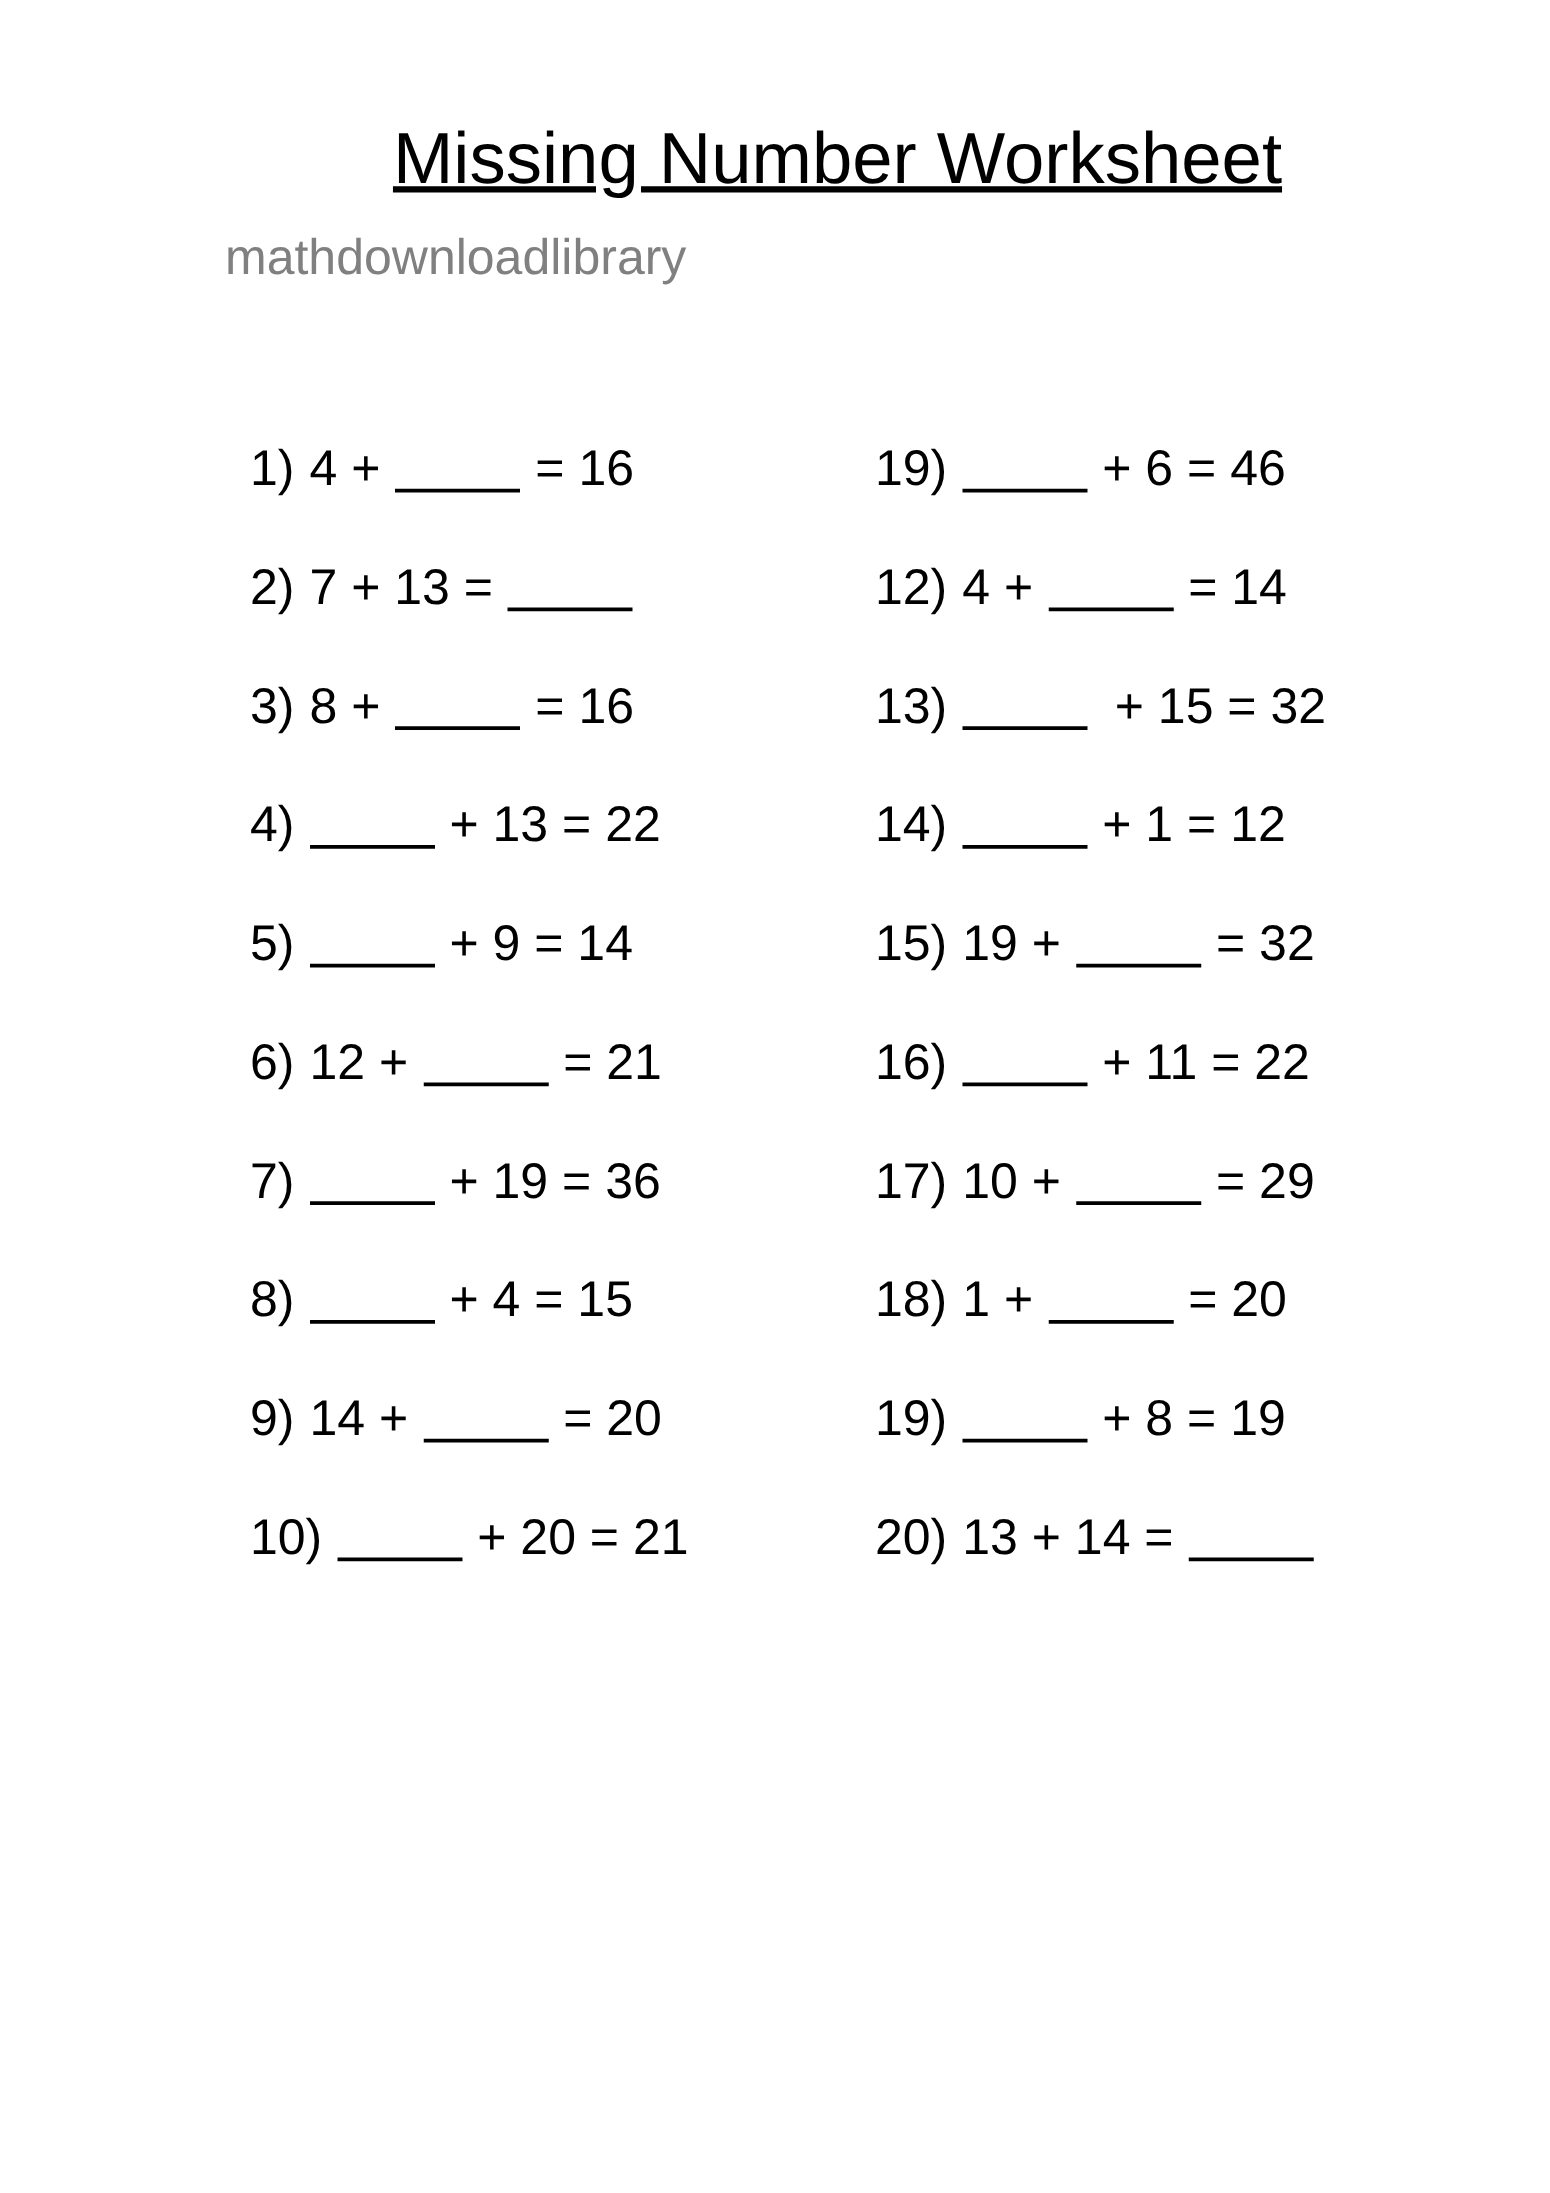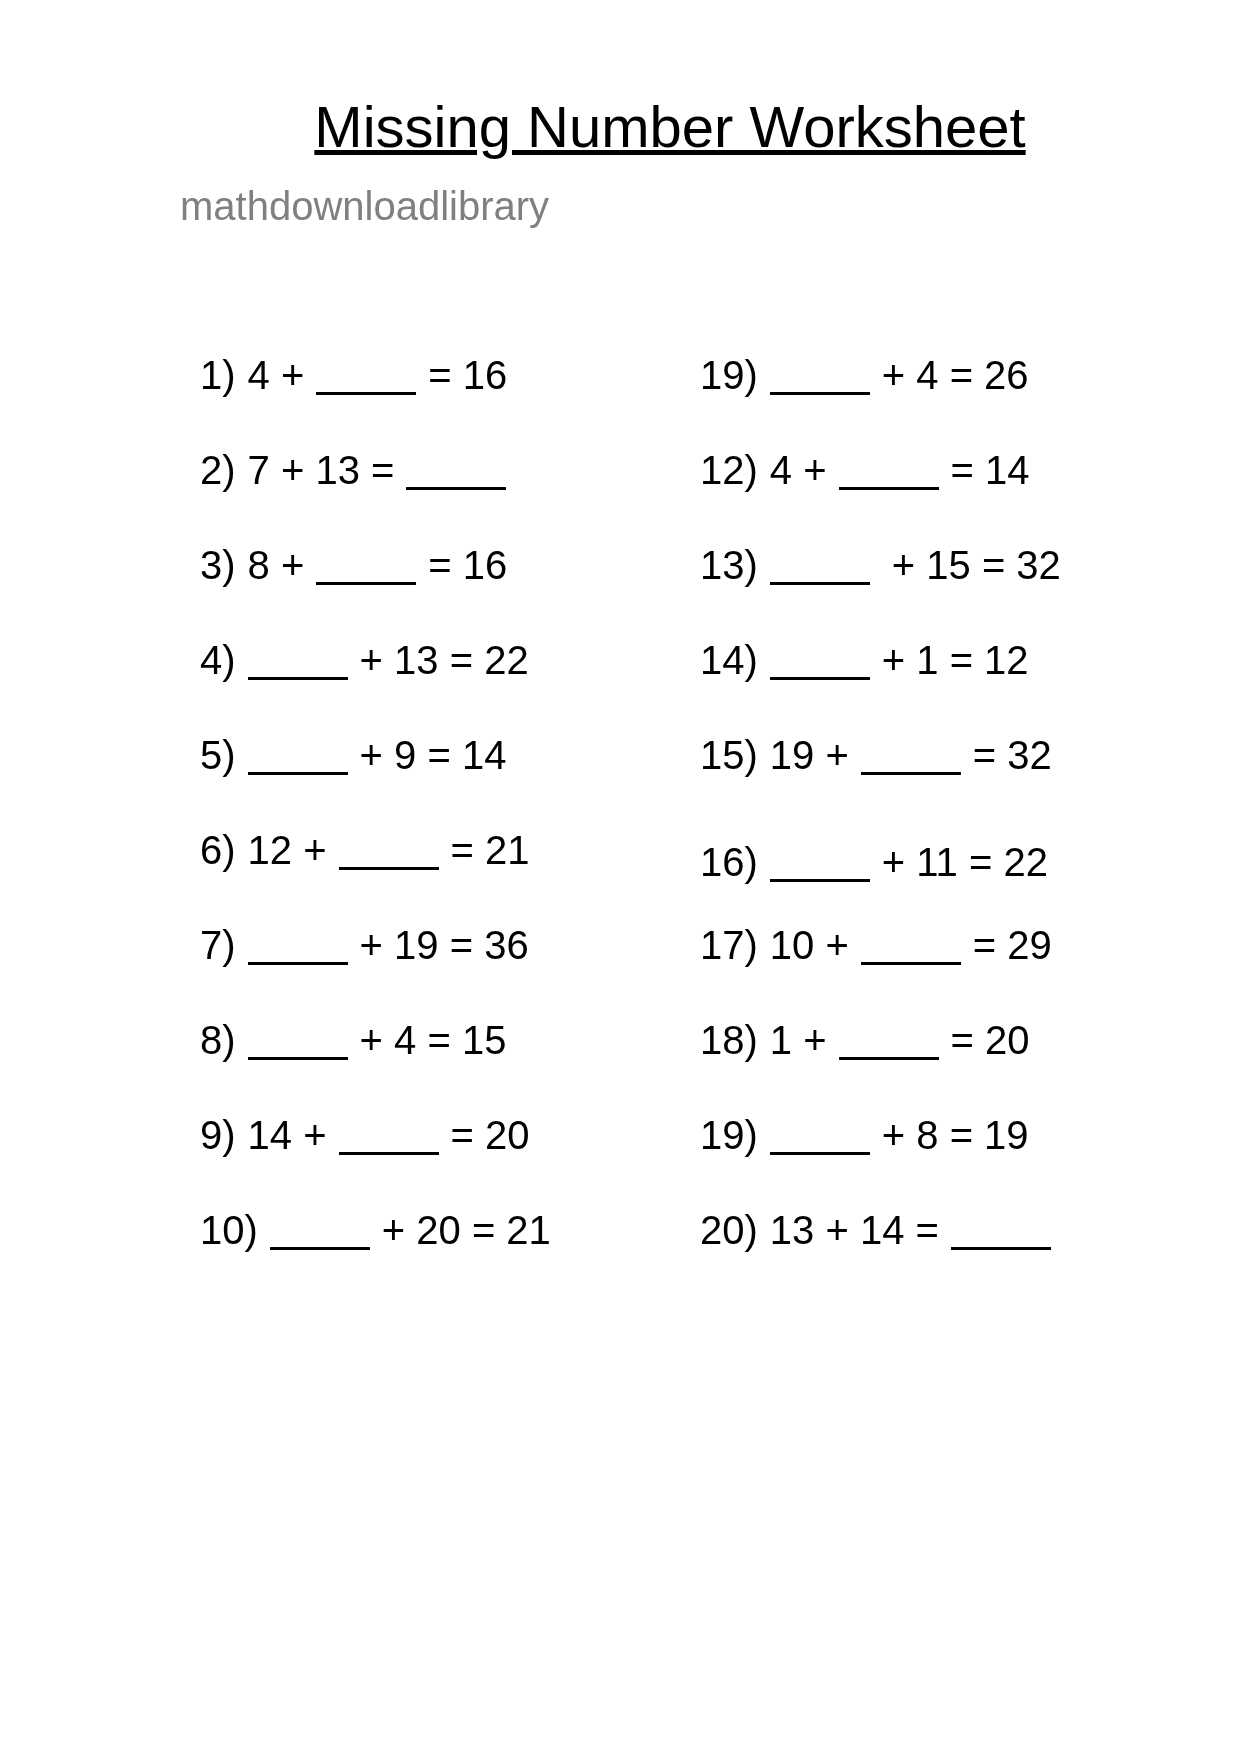--- a/index.html
+++ b/index.html
@@ -41,23 +41,23 @@
     <div class="problem"><span>3)</span><span style="margin-left: 12px;">8 +</span><span class="blank"></span><span style="margin-left: 0px;">= 16</span></div>
     <div class="problem"><span>4)</span><span class="blank"></span><span style="margin-left: 0px;">+ 13 = 22</span></div>
     <div class="problem"><span>5)</span><span class="blank"></span><span style="margin-left: 0px;">+ 9 = 14</span></div>
     <div class="problem"><span>6)</span><span style="margin-left: 12px;">12 +</span><span class="blank"></span><span style="margin-left: 0px;">= 21</span></div>
     <div class="problem"><span>7)</span><span class="blank"></span><span style="margin-left: 0px;">+ 19 = 36</span></div>
     <div class="problem"><span>8)</span><span class="blank"></span><span style="margin-left: 0px;">+ 4 = 15</span></div>
     <div class="problem"><span>9)</span><span style="margin-left: 12px;">14 +</span><span class="blank"></span><span style="margin-left: 0px;">= 20</span></div>
     <div class="problem"><span>10)</span><span class="blank"></span><span style="margin-left: 0px;">+ 20 = 21</span></div>
   </div>
 <div class="col right">
-    <div class="problem"><span>19)</span><span class="blank"></span><span style="margin-left: 0px;">+ 4 = 26</span></div>
+    <div class="problem"><span>19)</span><span class="blank"></span><span style="margin-left: 0px;">+ 6 = 46</span></div>
     <div class="problem"><span>12)</span><span style="margin-left: 12px;">4 +</span><span class="blank"></span><span style="margin-left: 0px;">= 14</span></div>
     <div class="problem"><span>13)</span><span class="blank"></span><span style="margin-left: 10px;">+ 15 = 32</span></div>
     <div class="problem"><span>14)</span><span class="blank"></span><span style="margin-left: 0px;">+ 1 = 12</span></div>
     <div class="problem"><span>15)</span><span style="margin-left: 12px;">19 +</span><span class="blank"></span><span style="margin-left: 0px;">= 32</span></div>
-    <div class="problem"><span>16)</span><span class="blank"></span><span style="margin-left: 0px; margin-top: 12px;">+ 11 = 22</span></div>
+    <div class="problem"><span>16)</span><span class="blank"></span><span style="margin-left: 0px;">+ 11 = 22</span></div>
     <div class="problem"><span>17)</span><span style="margin-left: 12px;">10 +</span><span class="blank"></span><span style="margin-left: 0px;">= 29</span></div>
     <div class="problem"><span>18)</span><span style="margin-left: 12px;">1 +</span><span class="blank"></span><span style="margin-left: 0px;">= 20</span></div>
     <div class="problem"><span>19)</span><span class="blank"></span><span style="margin-left: 0px;">+ 8 = 19</span></div>
     <div class="problem"><span>20)</span><span style="margin-left: 12px; text-align: right;">13 + 14 =</span><span class="blank"></span></div>
   </div>
 
 </body></html>

